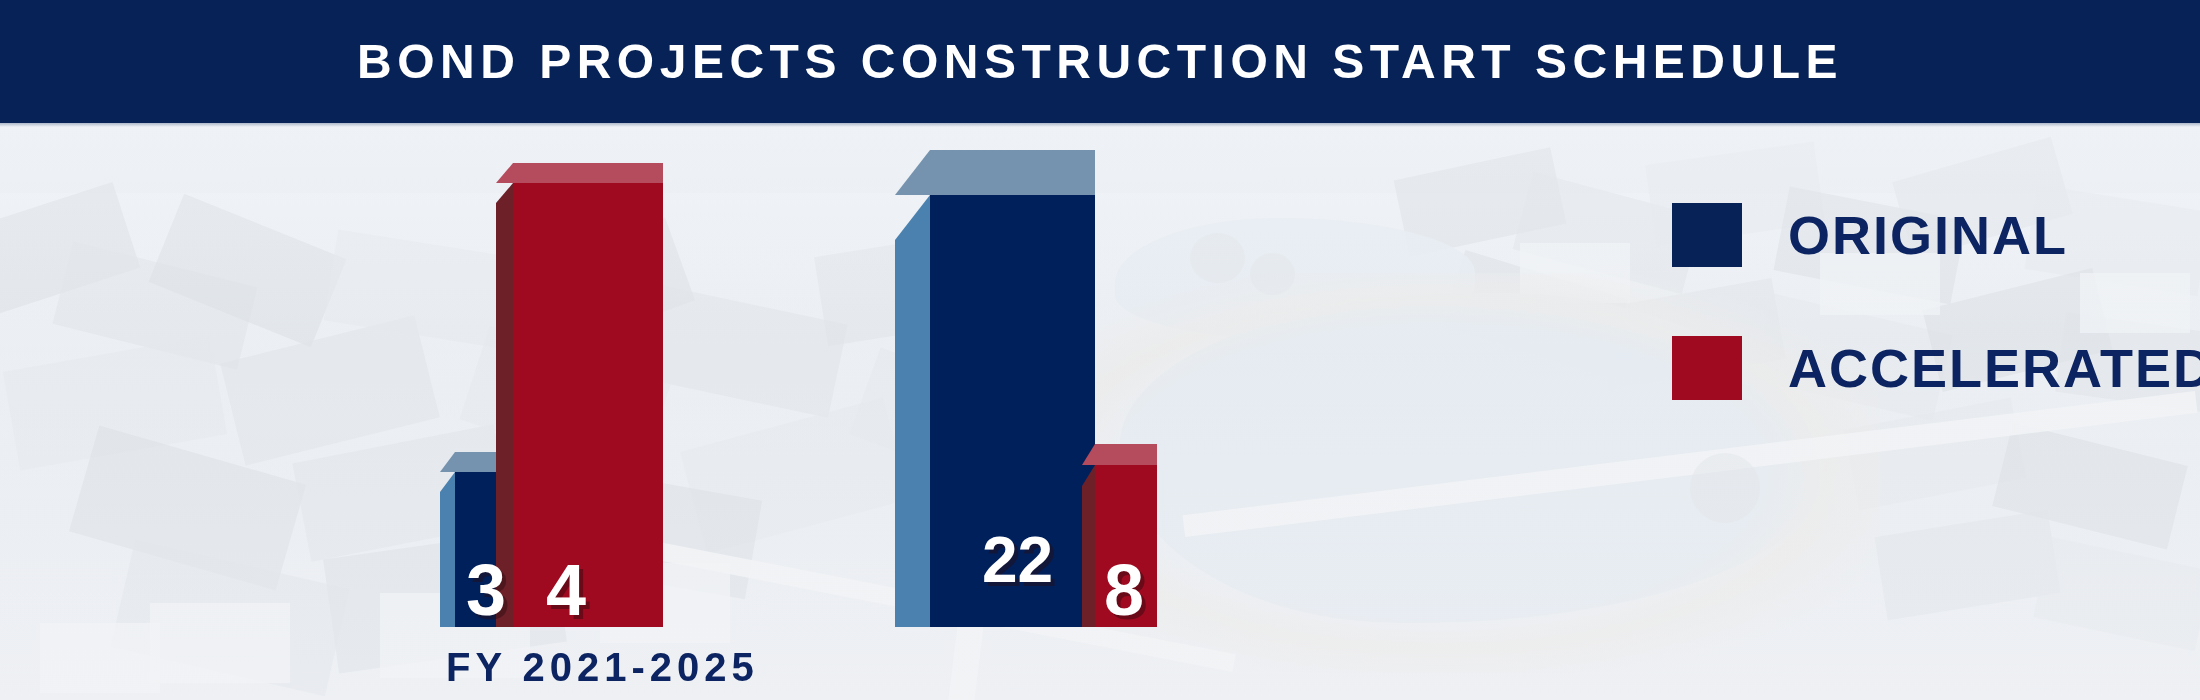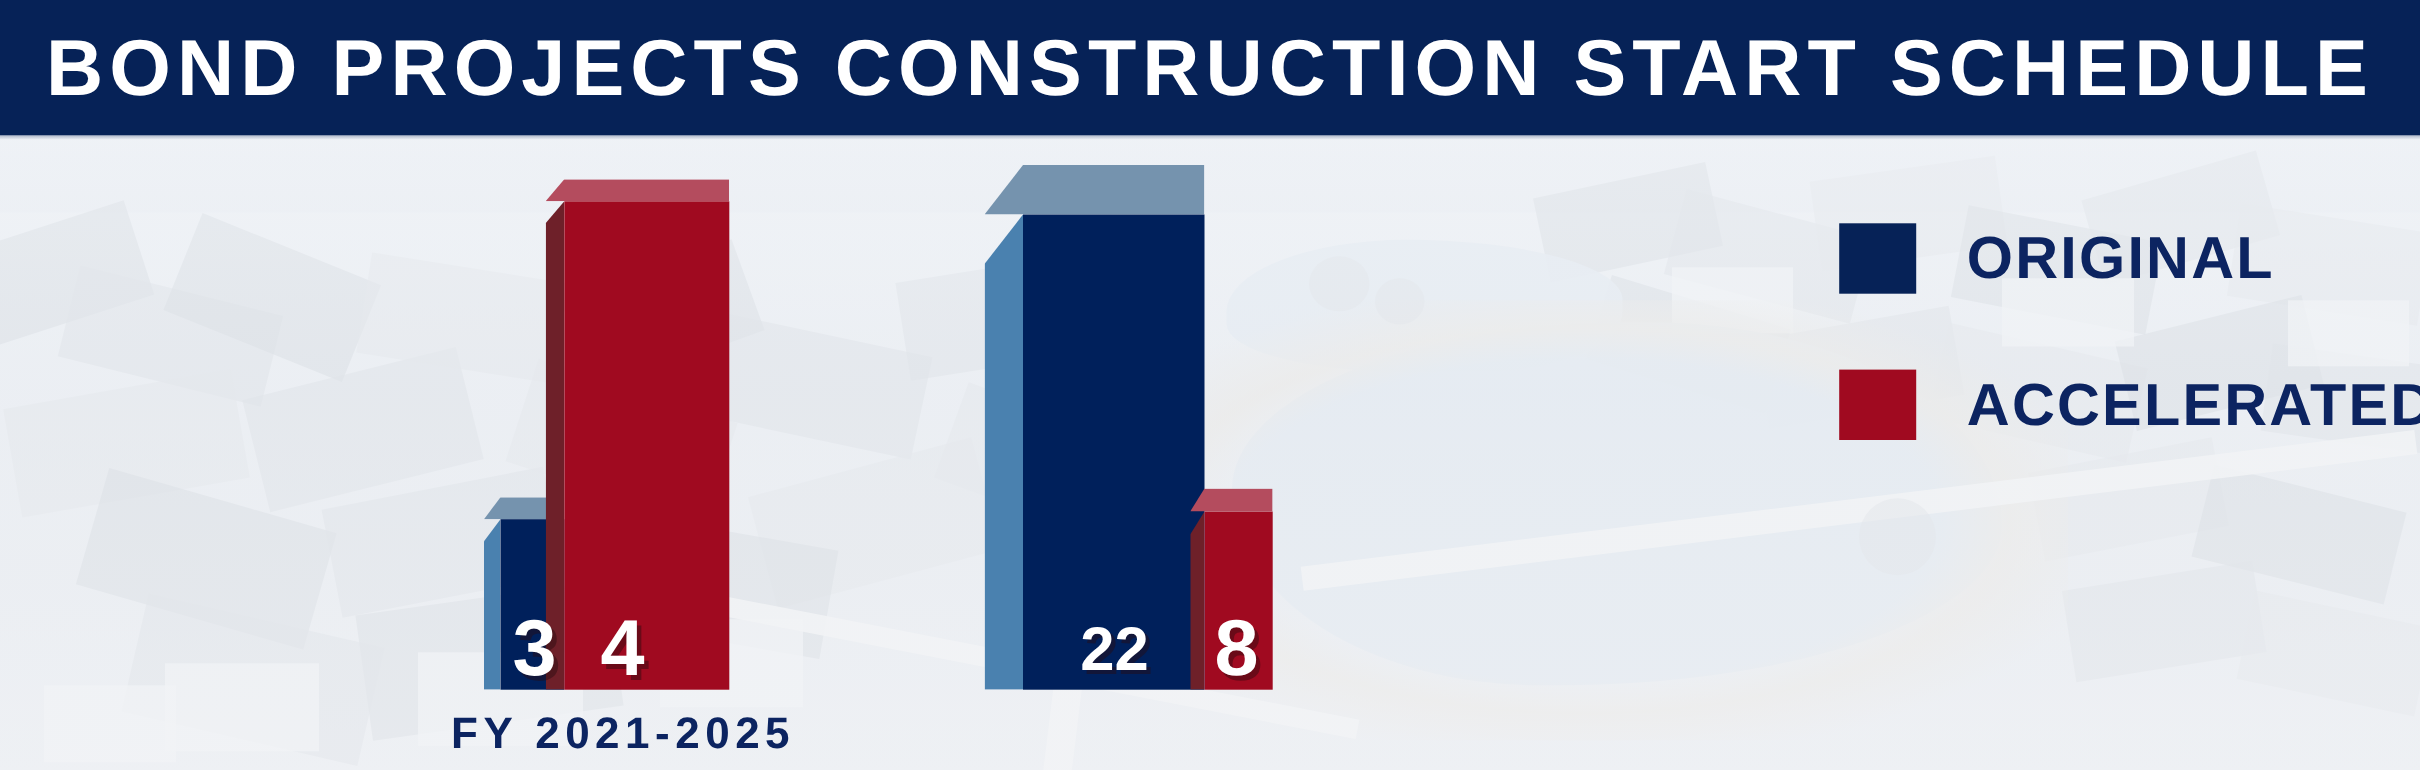--- a/index.html
+++ b/index.html
@@ -29,21 +29,21 @@
   .roof{position:absolute;background:#d5d9dd;opacity:.55;}
   .roof.l{background:#c9ced3;}
   .roof.d{background:#bcc2c8;}
   .white{position:absolute;background:#f4f5f6;opacity:.75;}
   .tree{position:absolute;background:#cdd2d6;border-radius:50%;opacity:.5;}
   .veil{position:absolute;inset:0;background:linear-gradient(180deg,rgba(240,243,247,.72) 0%,rgba(238,241,246,.62) 40%,rgba(240,242,246,.70) 100%);}
 
   
   .header{position:absolute;left:0;top:0;width:2200px;height:123px;background:#062257;
           display:flex;align-items:center;justify-content:center;}
-  .header h1{margin:2px;color:#ffffff;font-size:72px;font-weight:bold;letter-spacing:5.5px;
+  .header h1{margin:2px;color:#ffffff;font-size:48px;font-weight:bold;letter-spacing:5.5px;
              font-family:"Liberation Sans", sans-serif;white-space:nowrap;}
   .headrule{position:absolute;left:0;top:123px;width:2200px;height:4px;
             background:linear-gradient(180deg,rgba(6,34,87,.28),rgba(6,34,87,0));}
 
   
   .bar{position:absolute;}
   .bar .front{position:absolute;left:0;bottom:0;width:100%;}
   .bar .side{position:absolute;bottom:0;}
   .bar .top{position:absolute;}
 
@@ -52,21 +52,21 @@
   .navy .top{background:#7593AE;}
   .crim .front{background:#A00A20;}
   .crim .side{background:#6E2029;}
   .crim .top{background:#B44C5E;}
 
   .val{position:absolute;color:#ffffff;font-weight:bold;
        font-family:"Liberation Sans", sans-serif;line-height:1;
        text-shadow:4px 4px 0 rgba(40,10,15,.45);}
 
   .catlabel{position:absolute;color:#0C2461;font-weight:bold;font-size:40px;
-            letter-spacing:5px;white-space:nowrap;font-family:"Liberation Sans", sans-serif;}
+            letter-spacing:5px;white-space:nowrap;font-family:"Liberation Sans", sans-serif;margin-left:36px;}
 
   
   .legend{position:absolute;}
   .legend .row{position:absolute;display:flex;align-items:center;}
   .swatch{width:70px;height:64px;flex:0 0 auto;}
   .sw-navy{background:#062257;}
   .sw-crim{background:#A00A20;}
   .legend .txt{margin-left:46px;color:#0C2461;font-weight:bold;font-size:54px;
                letter-spacing:2px;white-space:nowrap;font-family:"Liberation Sans", sans-serif;}
 </style>
@@ -172,21 +172,21 @@
   </div>
 
   <div class="bar crim" style="left:1082px;top:444px;width:75px;height:183px;">
     <div class="side" style="left:0;width:13px;height:162px;
          clip-path:polygon(0 21px,13px 0,13px 162px,0 162px);"></div>
     <div class="top" style="left:0;top:0;width:75px;height:22px;
          clip-path:polygon(13px 0,75px 0,75px 21px,0 21px);"></div>
     <div class="front" style="left:13px;width:62px;height:162px;"></div>
   </div>
 
-  <div class="val" style="left:982px;top:562px;font-size:56px;">22</div>
+  <div class="val" style="left:982px;top:528px;font-size:64px;">22</div>
   <div class="val" style="left:1104px;top:554px;font-size:72px;">8</div>
 
 
   <div class="legend">
 
     <div class="row" style="left:1672px;top:203px;">
       <span class="swatch sw-navy"></span>
       <span class="txt">ORIGINAL</span>
     </div>
 

